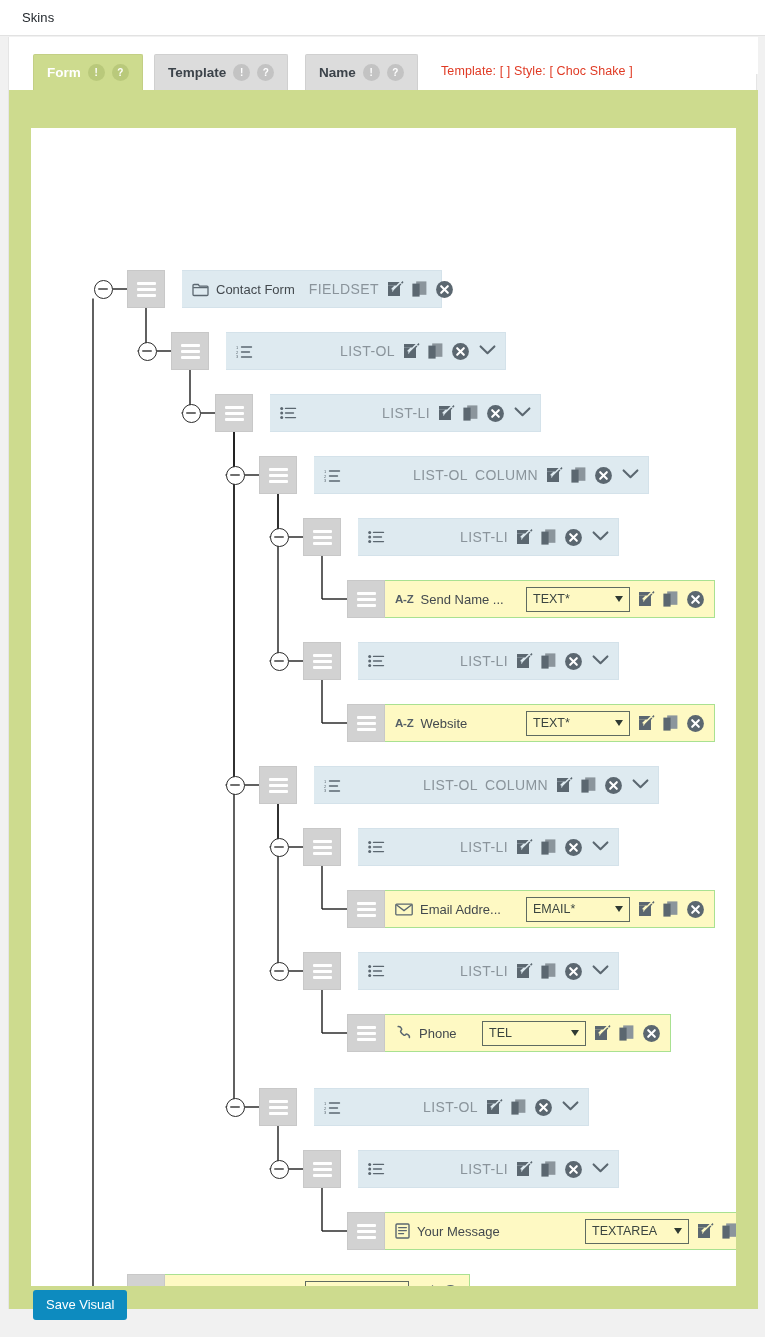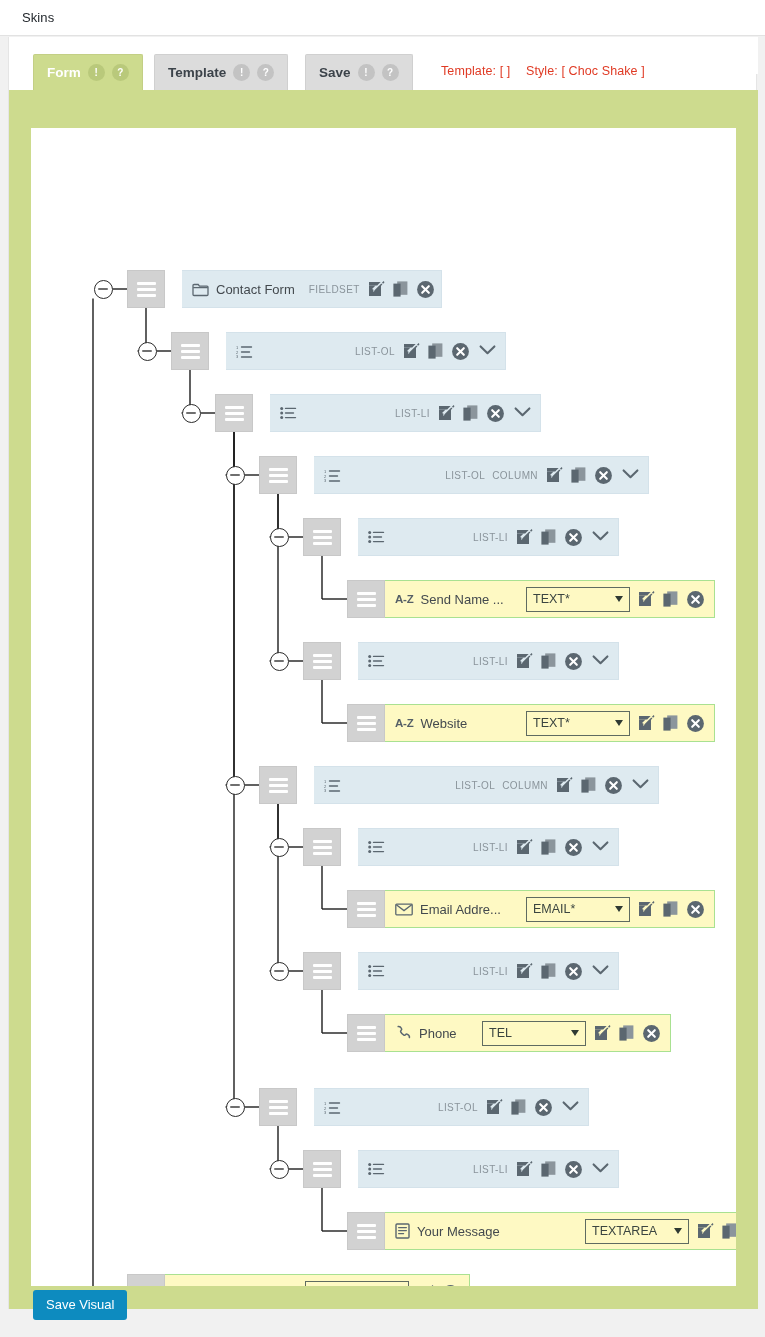--- a/index.html
+++ b/index.html
@@ -46,21 +46,21 @@
   }
   .tab.active .badge { background: #b9c97b; color: #ffffff; }
   #tab-form     { left: 24px; }
   #tab-template { left: 145px; }
   #tab-style    { left: 296px; }
 
   #tab-status {
     position: absolute; left: 432px; top: 27px;
     font-size: 12.5px; color: #e03a24; white-space: nowrap; letter-spacing: .1px;
   }
-  #tab-status span { margin-right: 12px; }
+  #tab-status span { margin-right: 0; }
 
   
   #green {
     position: absolute; left: 0; top: 53px; width: 749px; height: 1219px;
     background: #cddb8e;
   }
   #canvas {
     position: absolute; left: 22px; top: 38px; width: 705px; height: 1158px;
     background: #ffffff; overflow: hidden;
   }
@@ -89,21 +89,21 @@
 
   .body {
     flex: 1 1 auto; display: flex; align-items: center;
     padding: 0 9px 0 10px; gap: 7px; min-width: 0;
   }
   .node.blue .body  { background: #deeaf0; border: 1px solid #d4e2ea; border-left: none; margin-left: 17px; }
   .node.green .body { background: #fef9c3; border: 1px solid #a9e191; border-left: none; }
 
   .glyph { flex: 0 0 auto; display: inline-flex; align-items: center; color: #5b6770; }
   .label { font-size: 13px; color: #43494e; white-space: nowrap; }
-  .tagname { font-size: 10px; color: #8a949b; letter-spacing: .4px; white-space: nowrap; }
+  .tagname { font-size: 14px; color: #8a949b; letter-spacing: .4px; white-space: nowrap; }
   .spacer { flex: 1 1 auto; }
 
   .act { flex: 0 0 auto; display: inline-flex; align-items: center; cursor: pointer; }
   .act svg { display: block; }
   .chev { flex: 0 0 auto; cursor: pointer; margin-left: 2px; }
 
   
   .typesel {
     flex: 0 0 auto; position: relative; width: 104px; height: 25px;
     border: 1px solid #5f6b61; background: transparent;
@@ -144,21 +144,21 @@
         <span>Form</span>
         <span class="badge">!</span>
         <span class="badge">?</span>
       </div>
       <div class="tab" id="tab-template">
         <span>Template</span>
         <span class="badge">!</span>
         <span class="badge">?</span>
       </div>
       <div class="tab" id="tab-style">
-        <span>Save</span>
+        <span>Name</span>
         <span class="badge">!</span>
         <span class="badge">?</span>
       </div>
 
       <div id="tab-status">
         <span>Template: [  ]</span>
         <span>Style: [ Choc Shake ]</span>
       </div>
     </div>
 

